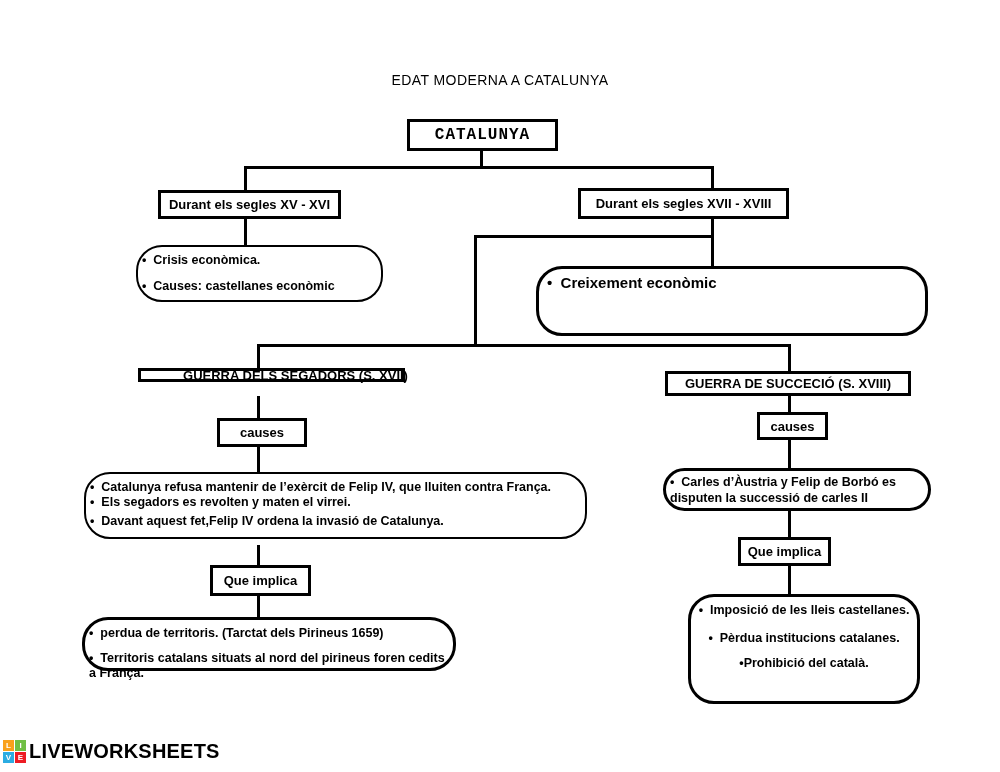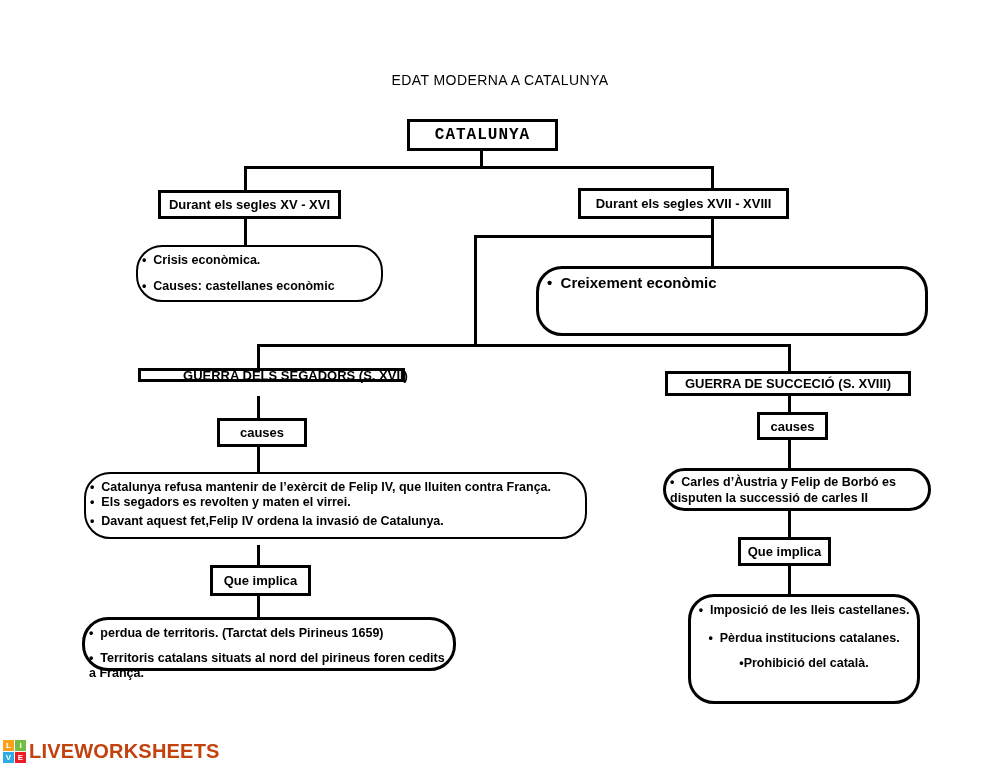--- a/index.html
+++ b/index.html
@@ -110,16 +110,16 @@
     <div class="bi tight" style="margin-top:10px;">Prohibició del català.</div>
   </div>
 
   <div class="logo">
     <div class="logo-grid">
       <div class="logo-sq" style="background: rgb(249, 161, 27);">L</div>
       <div class="logo-sq" style="background: rgb(112, 191, 68);">I</div>
       <div class="logo-sq" style="background: rgb(43, 172, 226);">V</div>
       <div class="logo-sq" style="background: rgb(237, 28, 36);">E</div>
     </div>
-    <span class="brand" style="color: #c2410c;">LIVEWORKSHEETS</span>
+    <span class="brand" style="color: #000000;">LIVEWORKSHEETS</span>
   </div>
 
 </div>
 
 </body></html>

